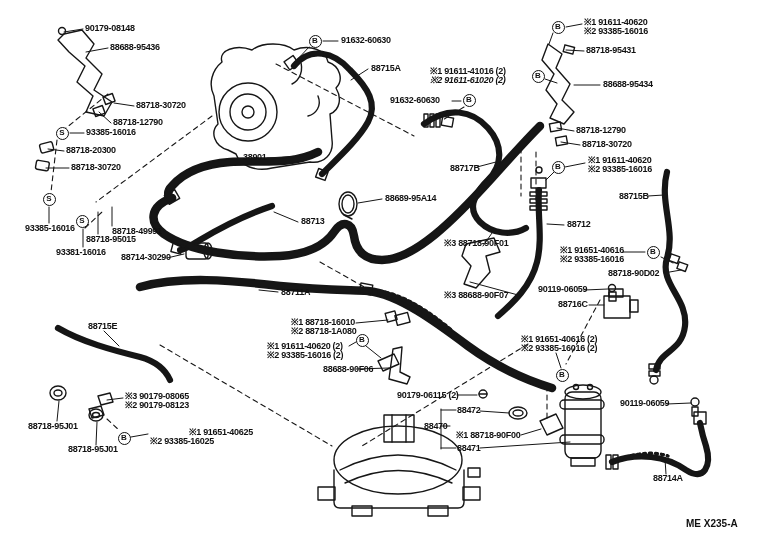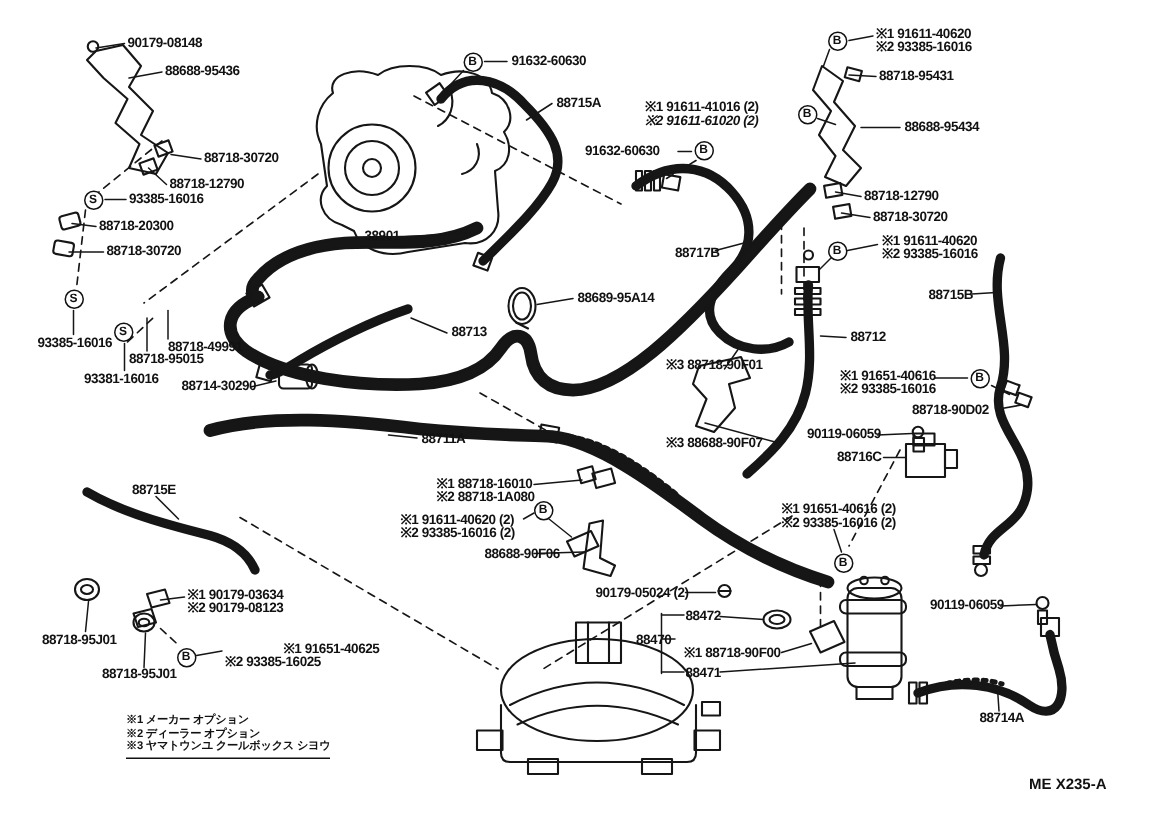--- a/index.html
+++ b/index.html
@@ -278,49 +278,44 @@
       <div class="lbl" style="left: 86px; top: 235px;">88718-95015</div>
       <div class="lbl" style="left: 56px; top: 248px;">93381-16016</div>
       <div class="lbl" style="left: 121px; top: 253px;">88714-30290</div>
       <div class="lbl" style="left: 291px; top: 318px;">※1 88718-16010</div>
       <div class="lbl" style="left: 291px; top: 327px;">※2 88718-1A080</div>
       <div class="lbl" style="left: 267px; top: 342px;">※1 91611-40620 (2)</div>
       <div class="lbl" style="left: 267px; top: 351px;">※2 93385-16016 (2)</div>
       <div class="lbl" style="left: 305px; top: 365px; margin-left: 18px;">88688-90F06</div>
       <div class="lbl" style="left: 521px; top: 335px; text-align: right;">※1 91651-40616 (2)</div>
       <div class="lbl" style="left: 521px; top: 344px;">※2 93385-16016 (2)</div>
-      <div class="lbl" style="left: 397px; top: 391px;">90179-05024 (2)</div>
+      <div class="lbl" style="left: 397px; top: 391px;">90179-06115 (2)</div>
       <div class="lbl" style="left: 457px; top: 406px;">88472</div>
       <div class="lbl" style="left: 424px; top: 422px;">88470</div>
       <div class="lbl" style="left: 456px; top: 431px;">※1 88718-90F00</div>
       <div class="lbl" style="left: 457px; top: 444px;">88471</div>
       <div class="lbl" style="left: 620px; top: 399px;">90119-06059</div>
       <div class="lbl" style="left: 653px; top: 474px;">88714A</div>
       <div class="lbl" style="left: 28px; top: 422px;">88718-95J01</div>
       <div class="lbl" style="left: 68px; top: 445px;">88718-95J01</div>
-      <div class="lbl" style="left: 125px; top: 392px;">※1 90179-03634</div>
+      <div class="lbl" style="left: 125px; top: 392px;">※3 90179-08065</div>
       <div class="lbl" style="left: 125px; top: 401px;">※2 90179-08123</div>
       <div class="lbl" style="left: 150px; top: 428px; padding-left: 39px;">※1 91651-40625</div>
       <div class="lbl" style="left: 150px; top: 437px;">※2 93385-16025</div>
     </div>
   <div id="markers">
       <div class="marker" style="left: 308.5px; top: 34.5px;">B</div>
       <div class="marker" style="left: 462.5px; top: 93.5px;">B</div>
       <div class="marker" style="left: 551.5px; top: 20.5px;">B</div>
       <div class="marker" style="left: 531.5px; top: 69.5px;">B</div>
       <div class="marker" style="left: 551.5px; top: 160.5px;">B</div>
       <div class="marker" style="left: 646.5px; top: 245.5px;">B</div>
       <div class="marker" style="left: 355.5px; top: 333.5px;">B</div>
       <div class="marker" style="left: 555.5px; top: 368.5px;">B</div>
       <div class="marker" style="left: 117.5px; top: 431.5px;">B</div>
       <div class="marker" style="left: 55.5px; top: 126.5px;">S</div>
       <div class="marker" style="left: 42.5px; top: 192.5px;">S</div>
       <div class="marker" style="left: 75.5px; top: 214.5px;">S</div>
     </div>
 
-  <div class="legend">
-    <div>※1 メーカー オプション</div>
-    <div>※2 ディーラー オプション</div>
-    <div>※3 ヤマトウンユ クールボックス シヨウ</div>
-  </div>
 
   <div class="doc-code">ME X235-A</div>
 </div>
 
 </body></html>

